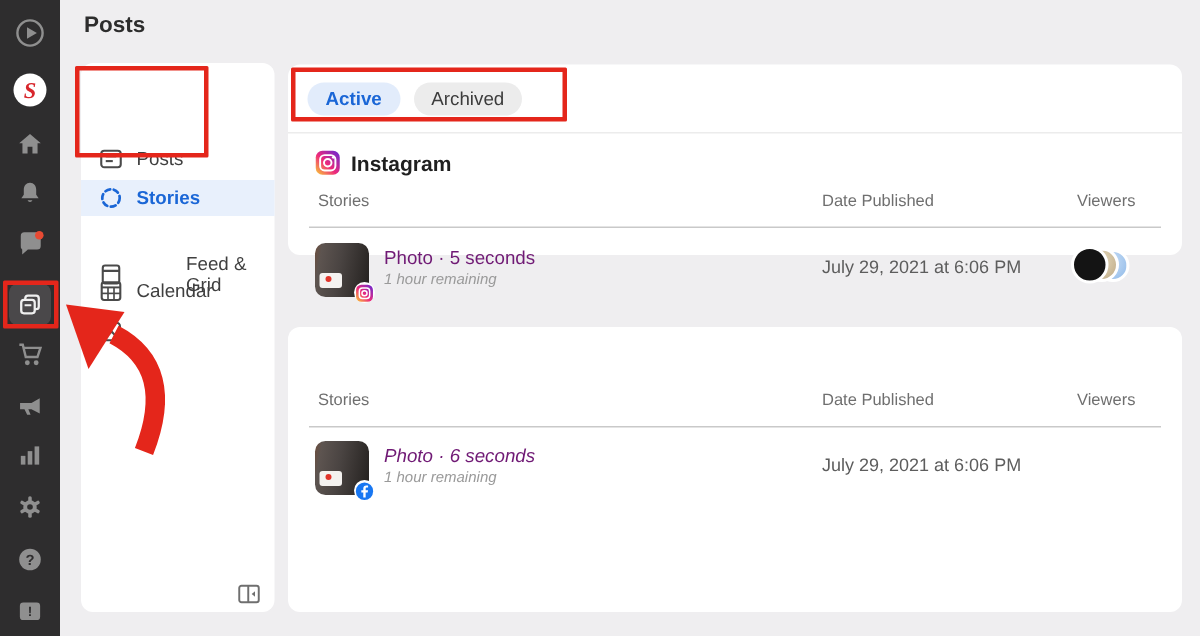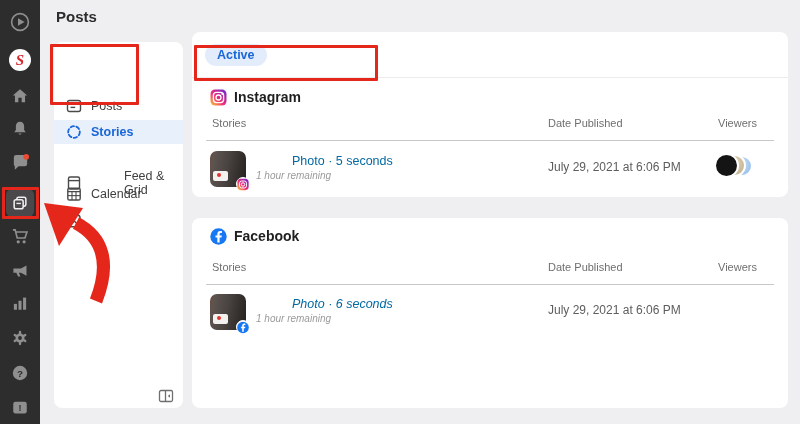--- a/index.html
+++ b/index.html
@@ -19,39 +19,39 @@
   
   .nav-card { position:absolute; left:54px; top:42px; width:129px; height:366px; background:#ffffff; border-radius:8px; z-index:3; }
   .nav-item { position:absolute; left:0; width:129px; height:25px; display:flex; align-items:center; gap:9px; padding-left:12px; font-size:12.5px; color:#3f3f3f; cursor:pointer; }
   .nav-item .ni { width:16px; height:16px; flex:0 0 16px; display:flex; align-items:center; justify-content:center; }
   .nav-item.active { background:#e8f0fc; color:#1a66d6; font-weight:bold; }
   .nav-posts { top:51px; } .nav-stories { top:78px; height:24px; } .nav-feed { top:128px;gap:42px; } .nav-cal { top:139px; } .nav-fbp { top:166px; }
   .collapse-btn { position:absolute; left:103px; top:345px; width:18px; height:18px; display:flex; align-items:center; justify-content:center; cursor:pointer; }
 
   
   .card { position:absolute; left:192px; width:596px; background:#ffffff; border-radius:8px; z-index:3; }
-  .card-top { top:32px; height:165px; }
+  .card-top { top:43px; height:127px; }
   .card-bottom { top:218px; height:190px; }
 
   .tabs { position:absolute; left:0; top:0; width:596px; height:46px; border-bottom:1px solid #ececec; display:flex; align-items:center; gap:9px; padding-left:13px; }
   .tab { display:inline-flex; align-items:center; height:22px; padding:0 12px; border-radius:12px; background:#ececec; color:#3c3c3c; font-size:12.5px; cursor:pointer; }
   .tab.active { background:#e2ecfb; color:#1a66d6; font-weight:bold; }
 
-  .section-head { position:absolute; display:flex; align-items:flex-start; gap:7px; }
+  .section-head { position:absolute; display:flex; align-items:center; gap:7px; }
   .section-title { font-size:14px; font-weight:bold; color:#1f1f1f; }
   .col-label { position:absolute; font-size:11px; color:#6f6f6f; }
   .rule { position:absolute; left:14px; width:568px; height:0; border-top:1px solid #c9c9c9; }
 
   .thumb { position:absolute; width:36px; height:36px; border-radius:7px;
     background:linear-gradient(100deg,#6d4c3b 0%,#5d5450 12%,#4a4442 45%,#23201e 100%); }
   .thumb .mini-card { position:absolute; left:3px; bottom:6px; width:15px; height:10px; background:#f4f2f0; border-radius:2px; }
   .thumb .mini-dot { position:absolute; left:4px; top:2px; width:4px; height:4px; border-radius:50%; background:#e0352b; }
   .thumb .badge { position:absolute; right:-4px; bottom:-4px; width:14px; height:14px; border-radius:50%; border:1.5px solid #ffffff; display:flex; align-items:center; justify-content:center; background:#fff; }
 
-  .row-title { position:absolute; font-size:12.5px; color:#0369a1;margin-left:36px; }
+  .row-title { position:absolute; font-size:12.5px; color:#701a75; }
   .row-sub { position:absolute; font-size:10px; color:#9a9a9a;font-style:italic; }
   .row-date { position:absolute; font-size:12px; color:#5d5d5d; }
 
   .viewers { position:absolute; width:46px; height:26px; }
   .viewers .av { position:absolute; border-radius:50%; border:2px solid #ffffff; }
   .av-blue { left:17px; top:2px; width:22px; height:22px; background:radial-gradient(circle at 35% 35%, #cfe2f7, #8fb9e8); z-index:1; }
   .av-tan  { left:9px; top:1px; width:23px; height:23px; background:radial-gradient(circle at 40% 35%, #e8dcc0, #c9b astouch#a89469); background:radial-gradient(circle at 40% 35%, #e8dcc0, #bda985); z-index:2; }
   .av-dark { left:0; top:0; width:25px; height:25px; background:#141414; z-index:3; }
 
   
@@ -203,20 +203,21 @@
         <rect x="1.5" y="2.5" width="13" height="11" rx="1.5" fill="none" stroke="#6f6f6f" stroke-width="1.3"></rect>
         <line x1="7.5" y1="2.5" x2="7.5" y2="13.5" stroke="#6f6f6f" stroke-width="1.3"></line>
         <path d="M12 6.2 L9.8 8 L12 9.8 Z" fill="#6f6f6f"></path>
       </svg>
     </div>
   </div>
 
   <div class="card card-top">
     <div class="tabs">
       <div class="tab active">Active</div>
+      <div class="tab">Archived</div>
     </div>
 
     <div class="section-head" style="left:18px; top:57px;">
       <svg width="17" height="17" viewBox="0 0 17 17">
         <defs>
           <linearGradient id="iggrad" x1="0" y1="1" x2="1" y2="0">
             <stop offset="0" stop-color="#f9ce34"></stop>
               <stop offset="0.45" stop-color="#ee2a7b"></stop>
               <stop offset="1" stop-color="#6228d7"></stop>
           </linearGradient>
@@ -250,27 +251,20 @@
     <div class="row-sub" style="left:64px; top:138px;">1 hour remaining</div>
     <div class="row-date" style="left:356px; top:128px;">July 29, 2021 at 6:06 PM</div>
     <div class="viewers" style="left:522px; top:121px;">
       <span class="av av-blue"></span>
       <span class="av av-tan"></span>
       <span class="av av-dark"></span>
     </div>
   </div>
 
   <div class="card card-bottom">
-    <div class="section-head" style="left:18px; top:10px;">
-      <svg width="17" height="17" viewBox="0 0 17 17">
-        <circle cx="8.5" cy="8.5" r="8.2" fill="#1877f2"></circle>
-        <path d="M9.6 14.5 V9.6 h1.9 l0.35 -2.1 H9.6 V6.1 c0 -0.65 0.3 -1.15 1.2 -1.15 h1.1 V3.1 c-0.35 -0.05 -1.05 -0.1 -1.75 -0.1 -1.7 0 -2.8 1 -2.8 2.9 v1.6 H5.5 v2.1 h1.85 v4.9 Z" fill="#ffffff"></path>
-      </svg>
-      <span class="section-title">Facebook</span>
-    </div>
 
     <div class="col-label" style="left:20px; top:43px;">Stories</div>
     <div class="col-label" style="left:356px; top:43px;">Date Published</div>
     <div class="col-label" style="left:526px; top:43px;">Viewers</div>
     <div class="rule" style="top:66px;"></div>
 
     <div class="thumb" style="left:18px; top:76px;">
       <span class="mini-card">
           <span class="mini-dot"></span>
         </span>

